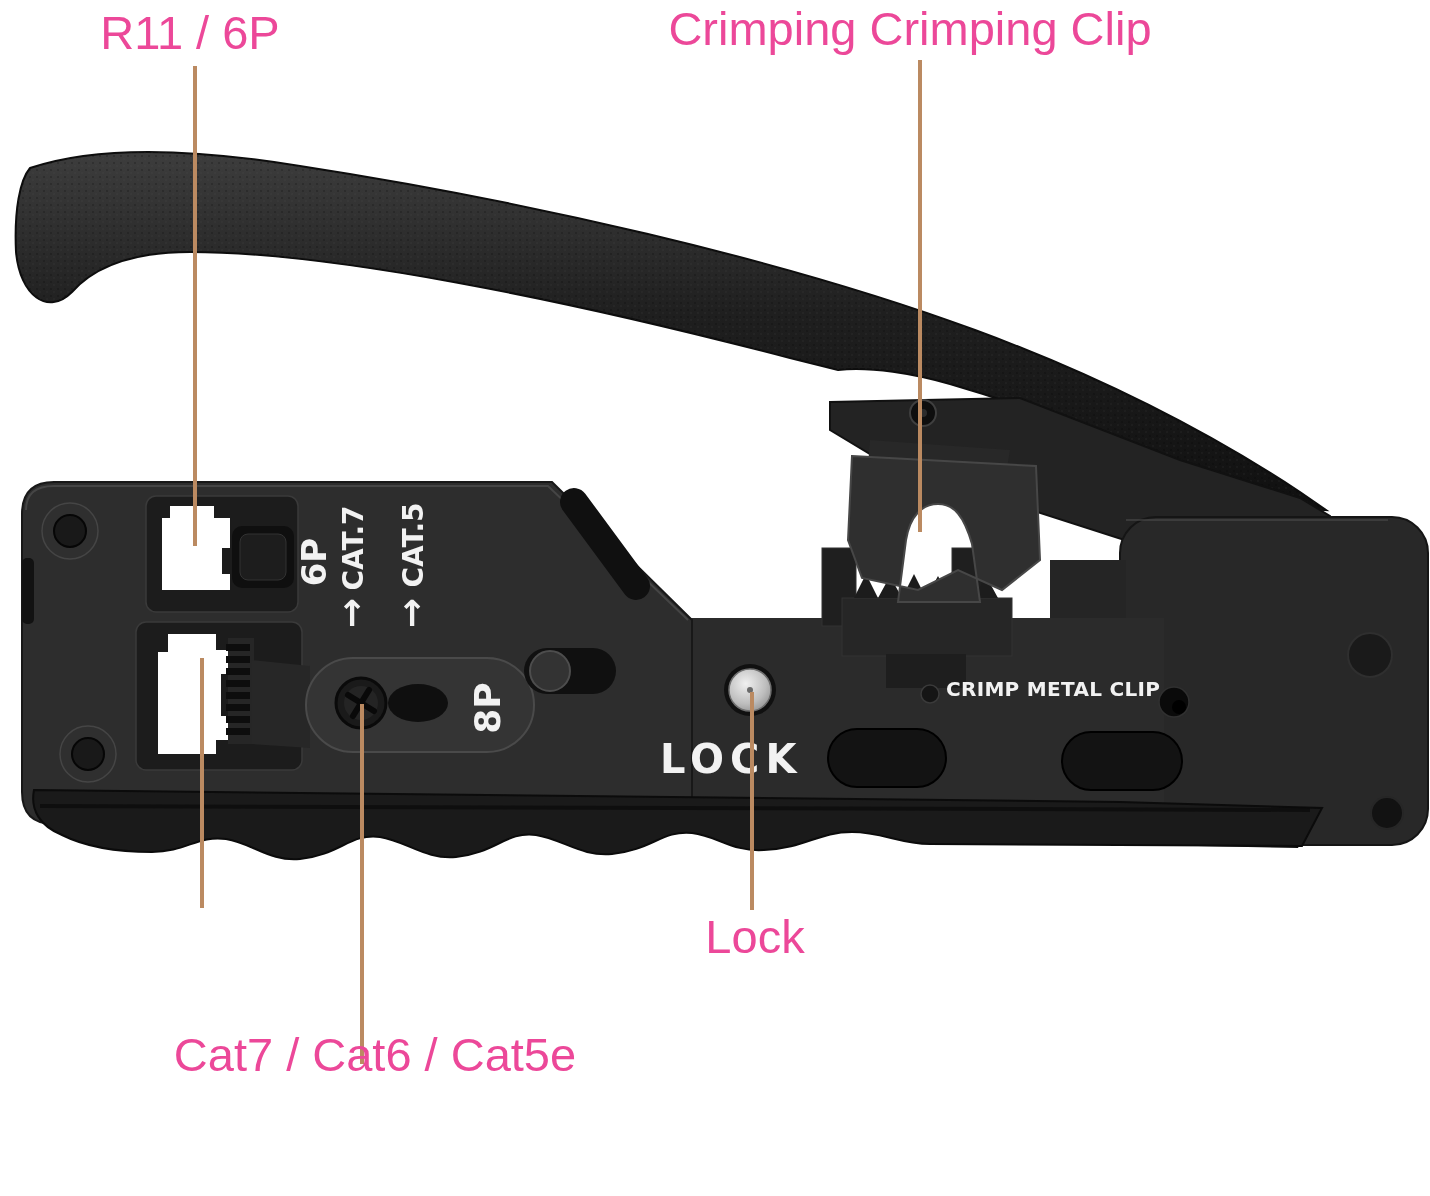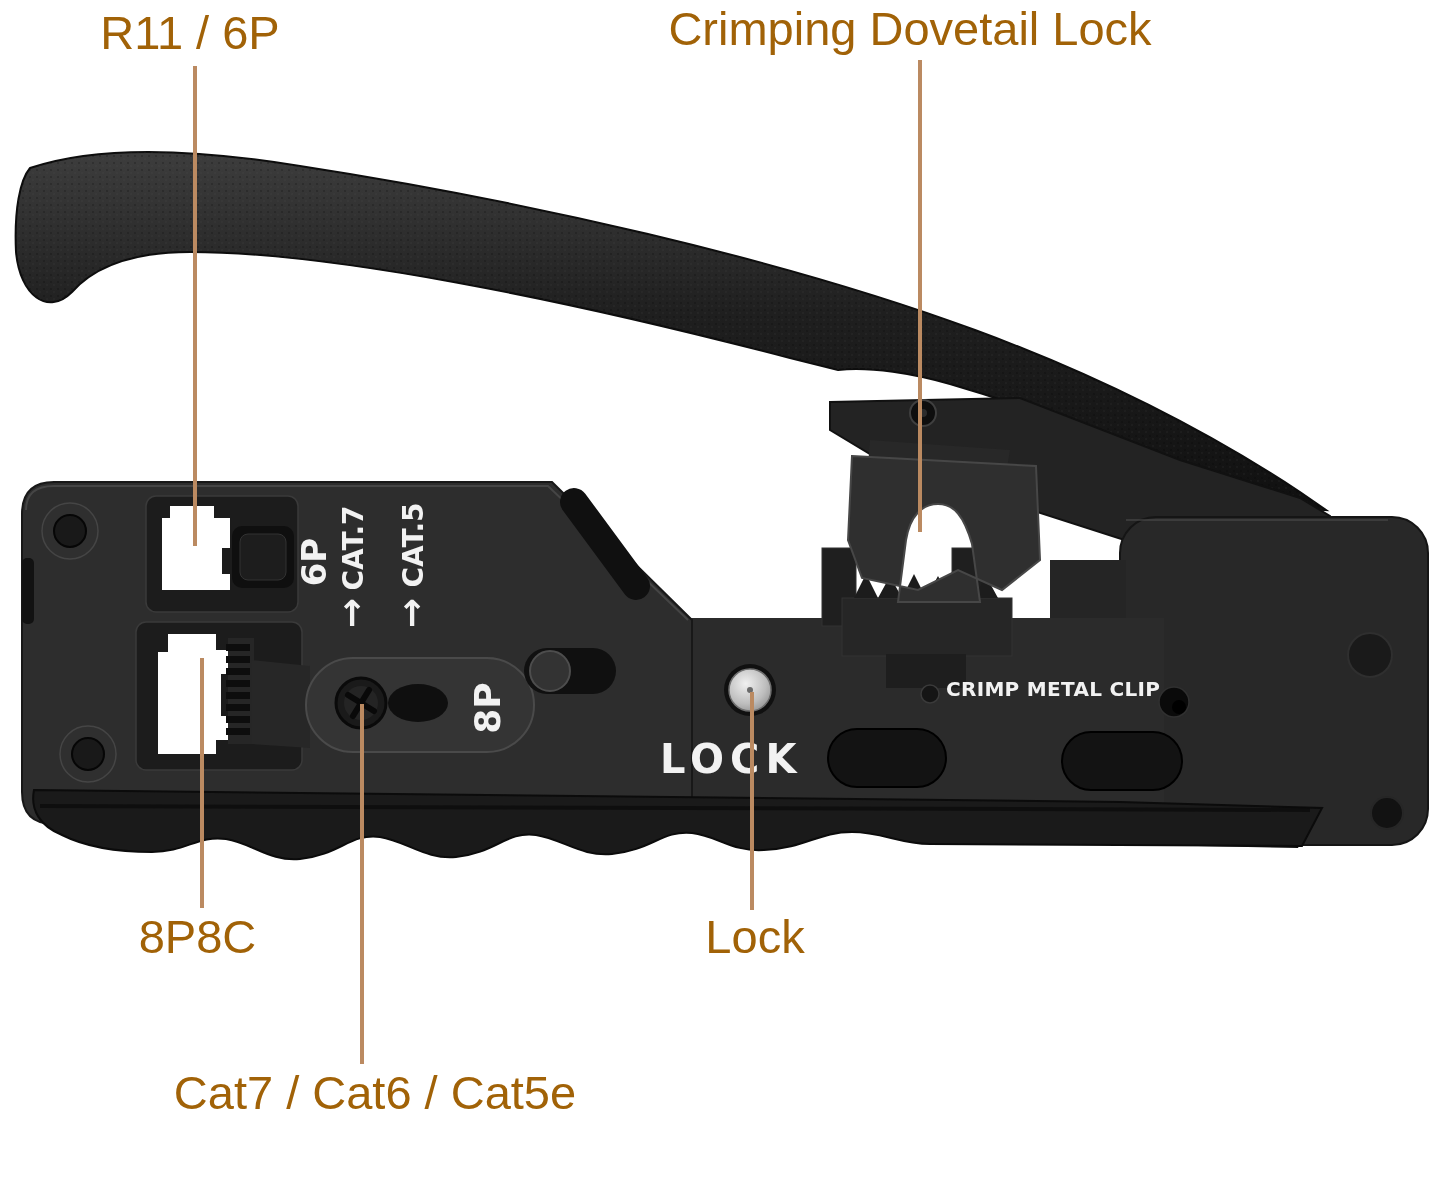--- a/index.html
+++ b/index.html
@@ -1,37 +1,37 @@
 <!DOCTYPE html>
 <html><head>
 <meta charset="utf-8">
 <style>
   html,body{margin:0;padding:0;background:#ffffff;}
   #stage{position:relative;width:1430px;height:1196px;background:#ffffff;overflow:hidden;
          font-family:"Liberation Sans", sans-serif;}
-  .callout-label{position:absolute;color:#a16207;font-size:47px;font-weight:400;
+  .callout-label{position:absolute;color:#ec4899;font-size:47px;font-weight:400;
                  text-align:center;white-space:nowrap;line-height:1.25;}
   .callout-line{position:absolute;width:4px;background:#bb8a61;}
   #tool-svg{position:absolute;left:0;top:0;}
   .marking{position:absolute;color:#f2f2f2;font-weight:bold;text-align:center;
            font-family:"DejaVu Sans","Liberation Sans",sans-serif;white-space:nowrap;}
   .rot{transform:rotate(-90deg);}
   #mark-6p{left:274px;top:542px;width:80px;height:40px;font-size:34px;line-height:40px;}
   #mark-cat7{left:289px;top:531px;width:130px;height:34px;font-size:28px;line-height:34px;}
   #mark-cat5{left:349px;top:528px;width:130px;height:34px;font-size:28px;line-height:34px;}
   #mark-arrow7{left:330px;top:592px;width:44px;height:44px;font-size:36px;line-height:44px;}
   #mark-arrow5{left:390px;top:592px;width:44px;height:44px;font-size:36px;line-height:44px;}
   #mark-8p{left:443px;top:686px;width:90px;height:44px;font-size:36px;line-height:44px;}
   #mark-lock{left:660px;top:736px;font-size:40px;letter-spacing:6px;font-weight:600;}
   #mark-crimp{left:946px;top:677px;font-size:20px;letter-spacing:0.3px;text-align:right;}
   #label-r11{left:55px;top:4px;width:270px;}
   #label-dovetail{left:600px;top:0px;width:620px;}
   #label-8p8c{left:80px;top:908px;width:235px;}
   #label-lock{left:655px;top:908px;width:200px;}
-  #label-screw{left:95px;top:1062px;width:560px;line-height:62px;}
+  #label-screw{left:95px;top:1024px;width:560px;line-height:62px;}
   #line-r11{left:193px;top:66px;height:480px;}
   #line-dovetail{left:918px;top:60px;height:472px;}
   #line-8p8c{left:200px;top:658px;height:250px;}
   #line-lock{left:750px;top:692px;height:218px;}
   #line-screw{left:360px;top:704px;height:360px;}
 </style>
 </head>
 <body>
 
 <div id="stage">
@@ -191,20 +191,19 @@
   <div class="marking" id="mark-lock">LOCK</div>
   <div class="marking" id="mark-crimp">CRIMP METAL CLIP</div>
 
   <div class="callout-line" id="line-r11"></div>
   <div class="callout-line" id="line-dovetail"></div>
   <div class="callout-line" id="line-8p8c"></div>
   <div class="callout-line" id="line-lock"></div>
   <div class="callout-line" id="line-screw"></div>
 
   <div class="callout-label" id="label-r11">R11 / 6P</div>
-  <div class="callout-label" id="label-dovetail">Crimping Dovetail Lock</div>
-  <div class="callout-label" id="label-8p8c">8P8C</div>
+  <div class="callout-label" id="label-dovetail">Crimping Crimping Clip</div>
   <div class="callout-label" id="label-lock">Lock</div>
   <div class="callout-label" id="label-screw">
     <div>Cat7 / Cat6 / Cat5e</div>
   </div>
 
 </div>
 
 </body></html>

